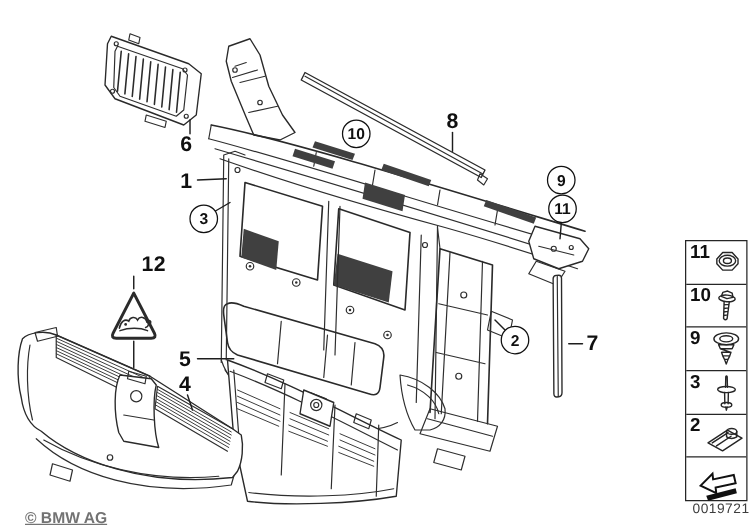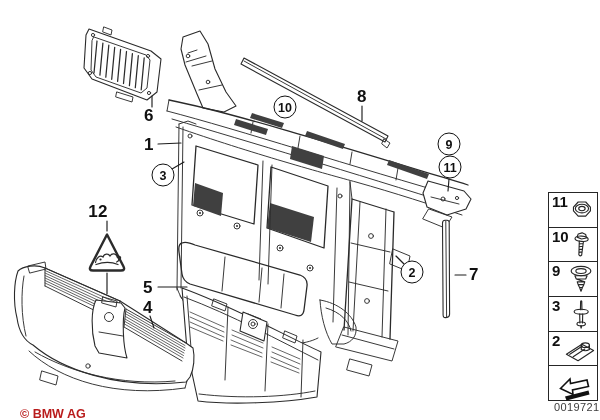--- a/index.html
+++ b/index.html
@@ -22,21 +22,21 @@
        border:1.8px solid #101010;border-radius:50%;background:#fff;display:flex;
        align-items:center;justify-content:center;font-weight:bold;font-size:12.5px;color:#101010;}
   
   .legend{position:absolute;left:548px;top:192px;width:50px;height:209px;
        border:1.6px solid #262626;display:flex;flex-direction:column;background:#fff;box-sizing:border-box;}
   .legend .cell{flex:1;position:relative;border-bottom:1.4px solid #262626;}
   .legend .cell:last-child{border-bottom:none;}
   .legend .num{position:absolute;left:3px;top:0px;font-weight:bold;font-size:15px;color:#101010;}
   .legend svg{position:absolute;right:0px;top:1px;}
   .legend .arrow-cell svg{right:5px;top:1px;}
-  .foot-l{position:absolute;left:20px;top:407px;font-weight:bold;font-size:12.5px;color:#b91c1c;}
+  .foot-l{position:absolute;left:20px;top:407px;font-weight:bold;font-size:12.5px;color:#737373;text-decoration:underline;}
   .foot-r{position:absolute;left:554px;top:401px;font-size:11px;color:#3d3d3d;letter-spacing:.4px;}
   .icon-ln{fill:none;stroke:#262626;stroke-width:1.2;stroke-linecap:round;stroke-linejoin:round;}
 </style>
 </head>
 <body>
 
 <div class="stage">
 
   <svg class="art" width="600" height="420" viewBox="0 0 600 420">
 
@@ -180,21 +180,21 @@
       <path class="ld" d="M362,106 L362,121"></path>
       <path class="ld" d="M449,179 L448,191"></path>
       <path class="ld" d="M404,264 L396,256"></path>
       <path class="ld" d="M455,275 L466,275"></path>
     </g>
   </svg>
 
   <div class="lbl" style="left:149px;top:116px">6</div>
   <div class="lbl" style="left:149px;top:145px">1</div>
   <div class="lbl" style="left:362px;top:97px">8</div>
-  <div class="lbl" style="left:98px;top:212px">12</div>
+  <div class="lbl" style="left:123px;top:212px">12</div>
   <div class="lbl" style="left:148px;top:288px">5</div>
   <div class="lbl" style="left:148px;top:308px">4</div>
   <div class="lbl" style="left:474px;top:275px">7</div>
 
   <div class="balloon" style="left:285px;top:107px">10</div>
   <div class="balloon" style="left:163px;top:175px">3</div>
   <div class="balloon" style="left:449px;top:144px">9</div>
   <div class="balloon" style="left:450px;top:167px">11</div>
   <div class="balloon" style="left:412px;top:272px">2</div>
 

